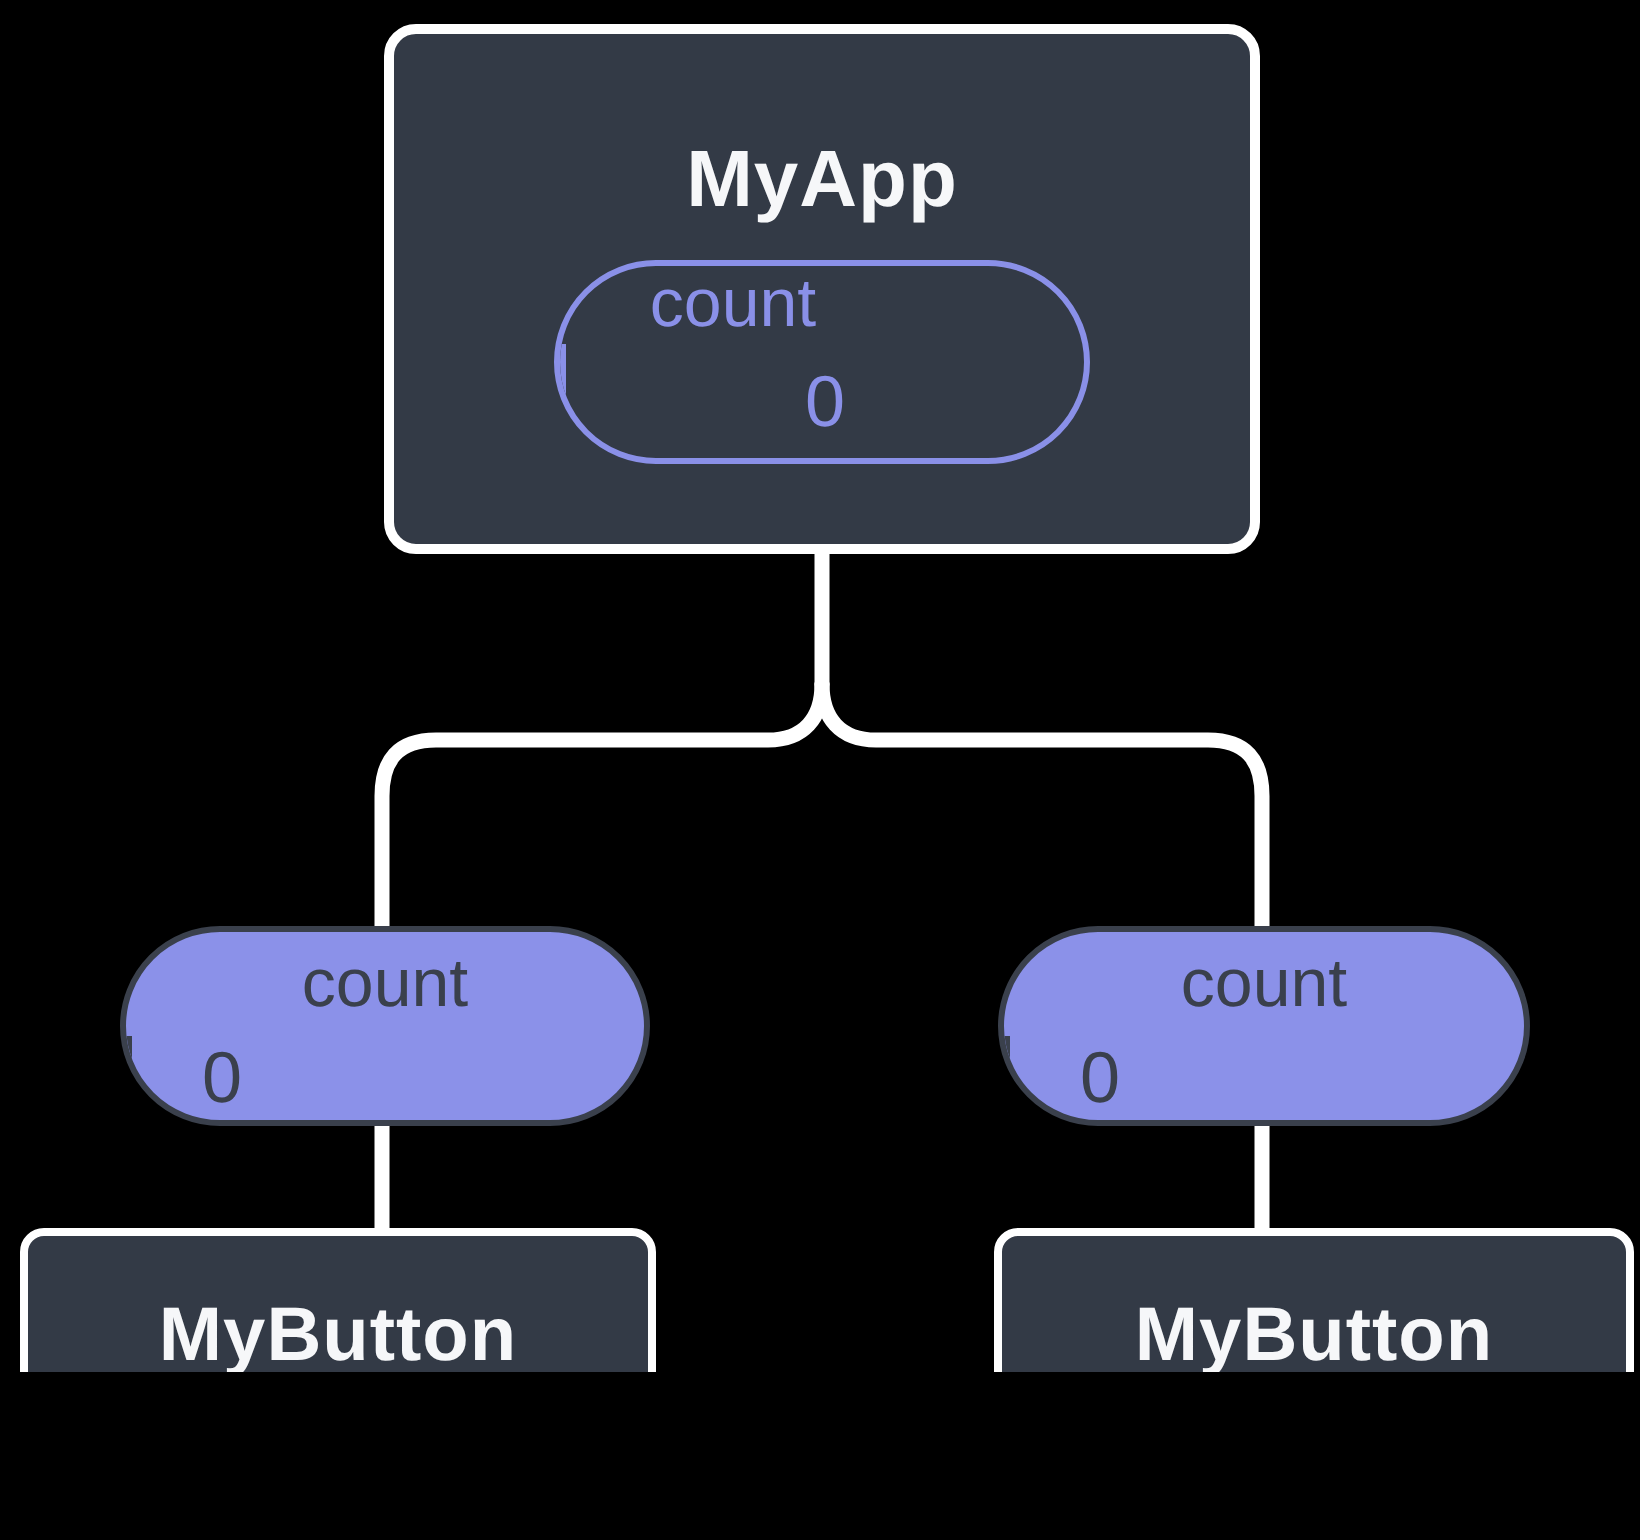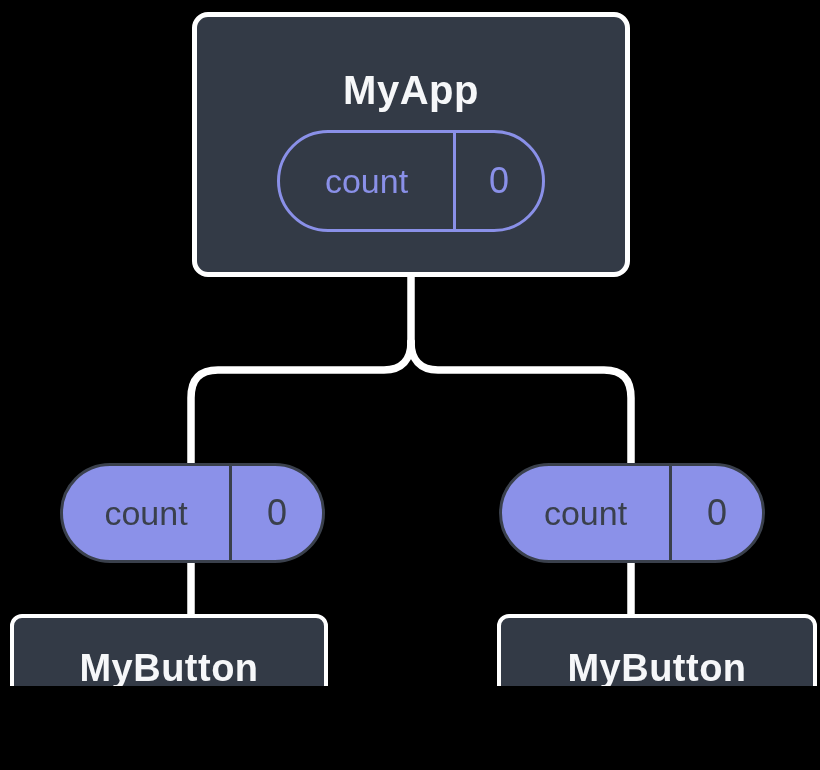--- a/index.html
+++ b/index.html
@@ -40,20 +40,21 @@
   #mybutton-left  { left: 10px;  width: 318px; }
   #mybutton-right { left: 497px; width: 320px; }
   .button-title { font-size: 38px; }
 
   
   .pill {
     box-sizing: border-box;
     display: flex; align-items: stretch;
     border-radius: 999px;
     overflow: hidden;
+    flex-direction: column;
   }
   .pill-cell {
     display: flex; align-items: center; justify-content: center;
   }
   .pill-name  { font-size: 34px; }
   .pill-value { font-size: 36px; }
 
   
   #state-pill {
     margin-top: 12px;

